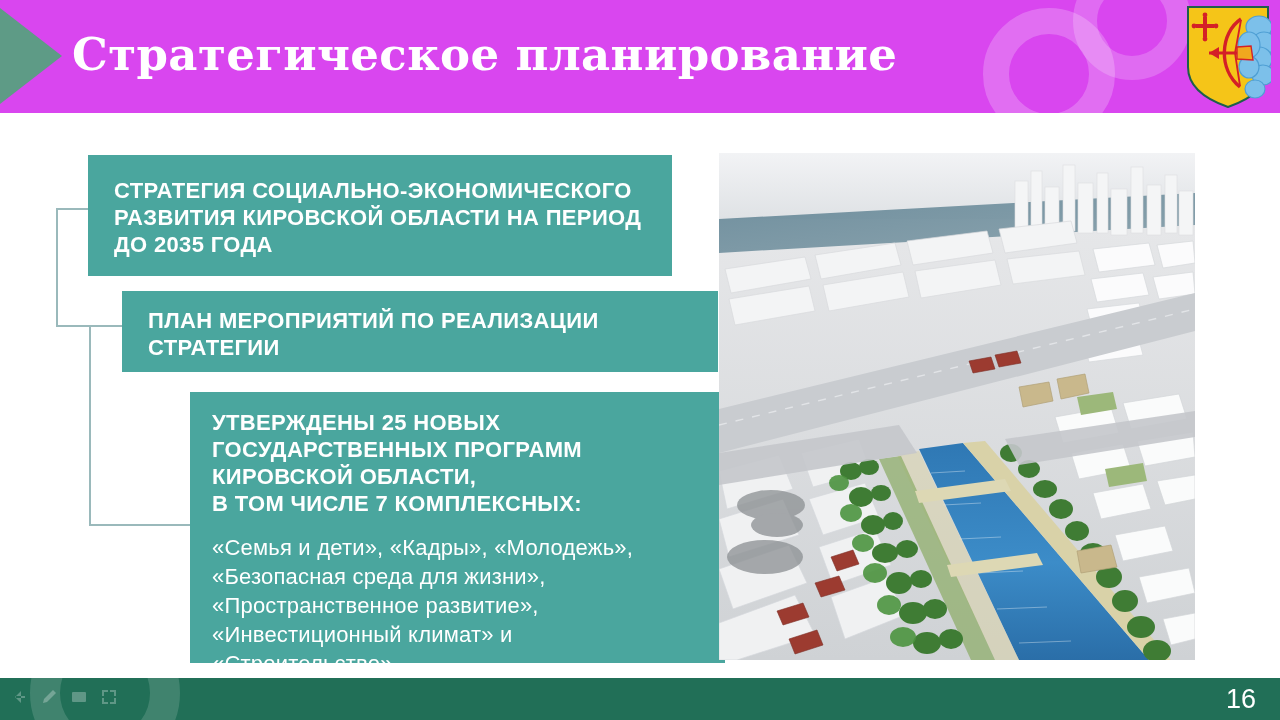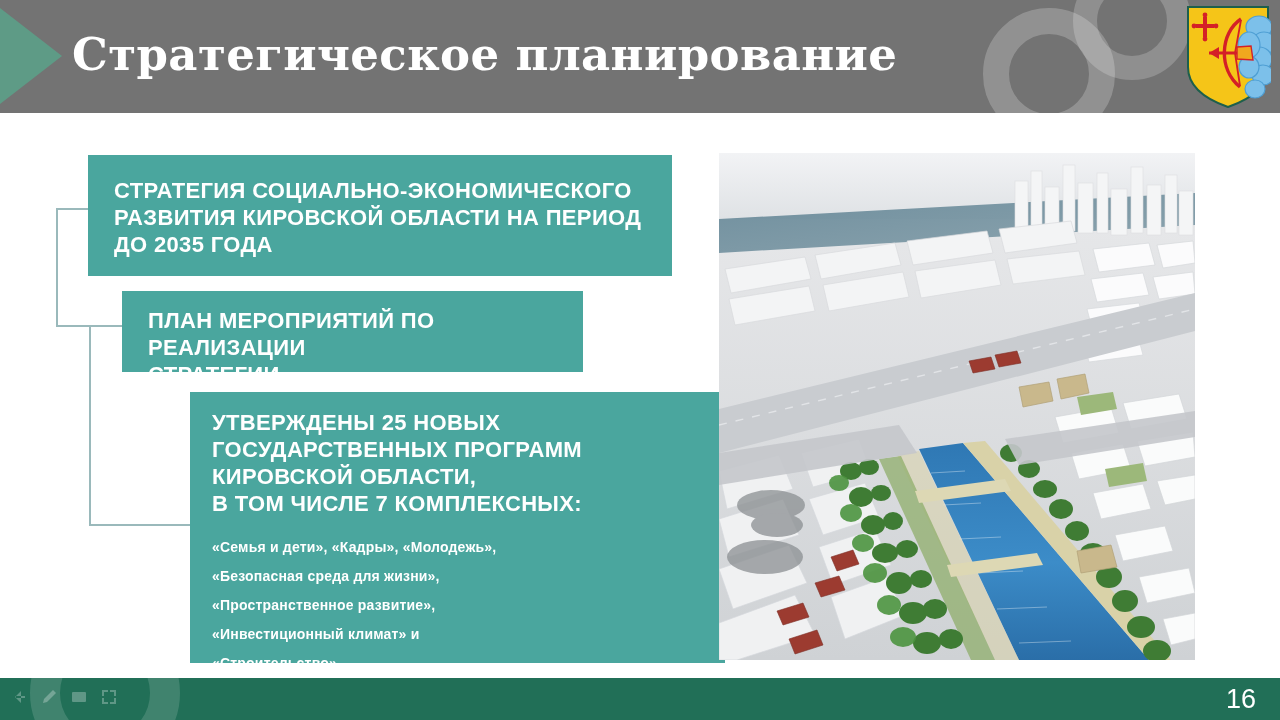--- a/index.html
+++ b/index.html
@@ -21,21 +21,21 @@
     background: #ffffff;
   }
 
   
   .header {
     position: absolute;
     left: 0;
     top: 0;
     width: 1280px;
     height: 113px;
-    background: #737373;
+    background: #d946ef;
     overflow: hidden;
   }
   .header-arrow {
     position: absolute;
     left: 0;
     top: 8px;
     width: 0;
     height: 0;
     border-top: 48px solid transparent;
     border-bottom: 48px solid transparent;
@@ -105,38 +105,38 @@
     color: #ffffff;
   }
   .box-head {
     font-size: 22px;
     font-weight: bold;
     line-height: 27px;
     letter-spacing: 0.35px;
     white-space: pre-line;
   }
   .box-body {
-    font-size: 14px;
-    font-weight: bold;
+    font-size: 22px;
+    font-weight: normal;
     line-height: 29px;
     letter-spacing: 0.2px;
     white-space: pre-line;
   }
 
   .box-1 {
     left: 88px;
     top: 155px;
     width: 584px;
     height: 121px;
     padding: 22px 26px 0 26px;
   }
   .box-2 {
     left: 122px;
     top: 291px;
-    width: 461px;
+    width: 596px;
     height: 81px;
     padding: 16px 26px 0 26px;
   }
   .box-3 {
     left: 190px;
     top: 392px;
     width: 535px;
     height: 271px;
     padding: 17px 22px 0 22px;
   }

